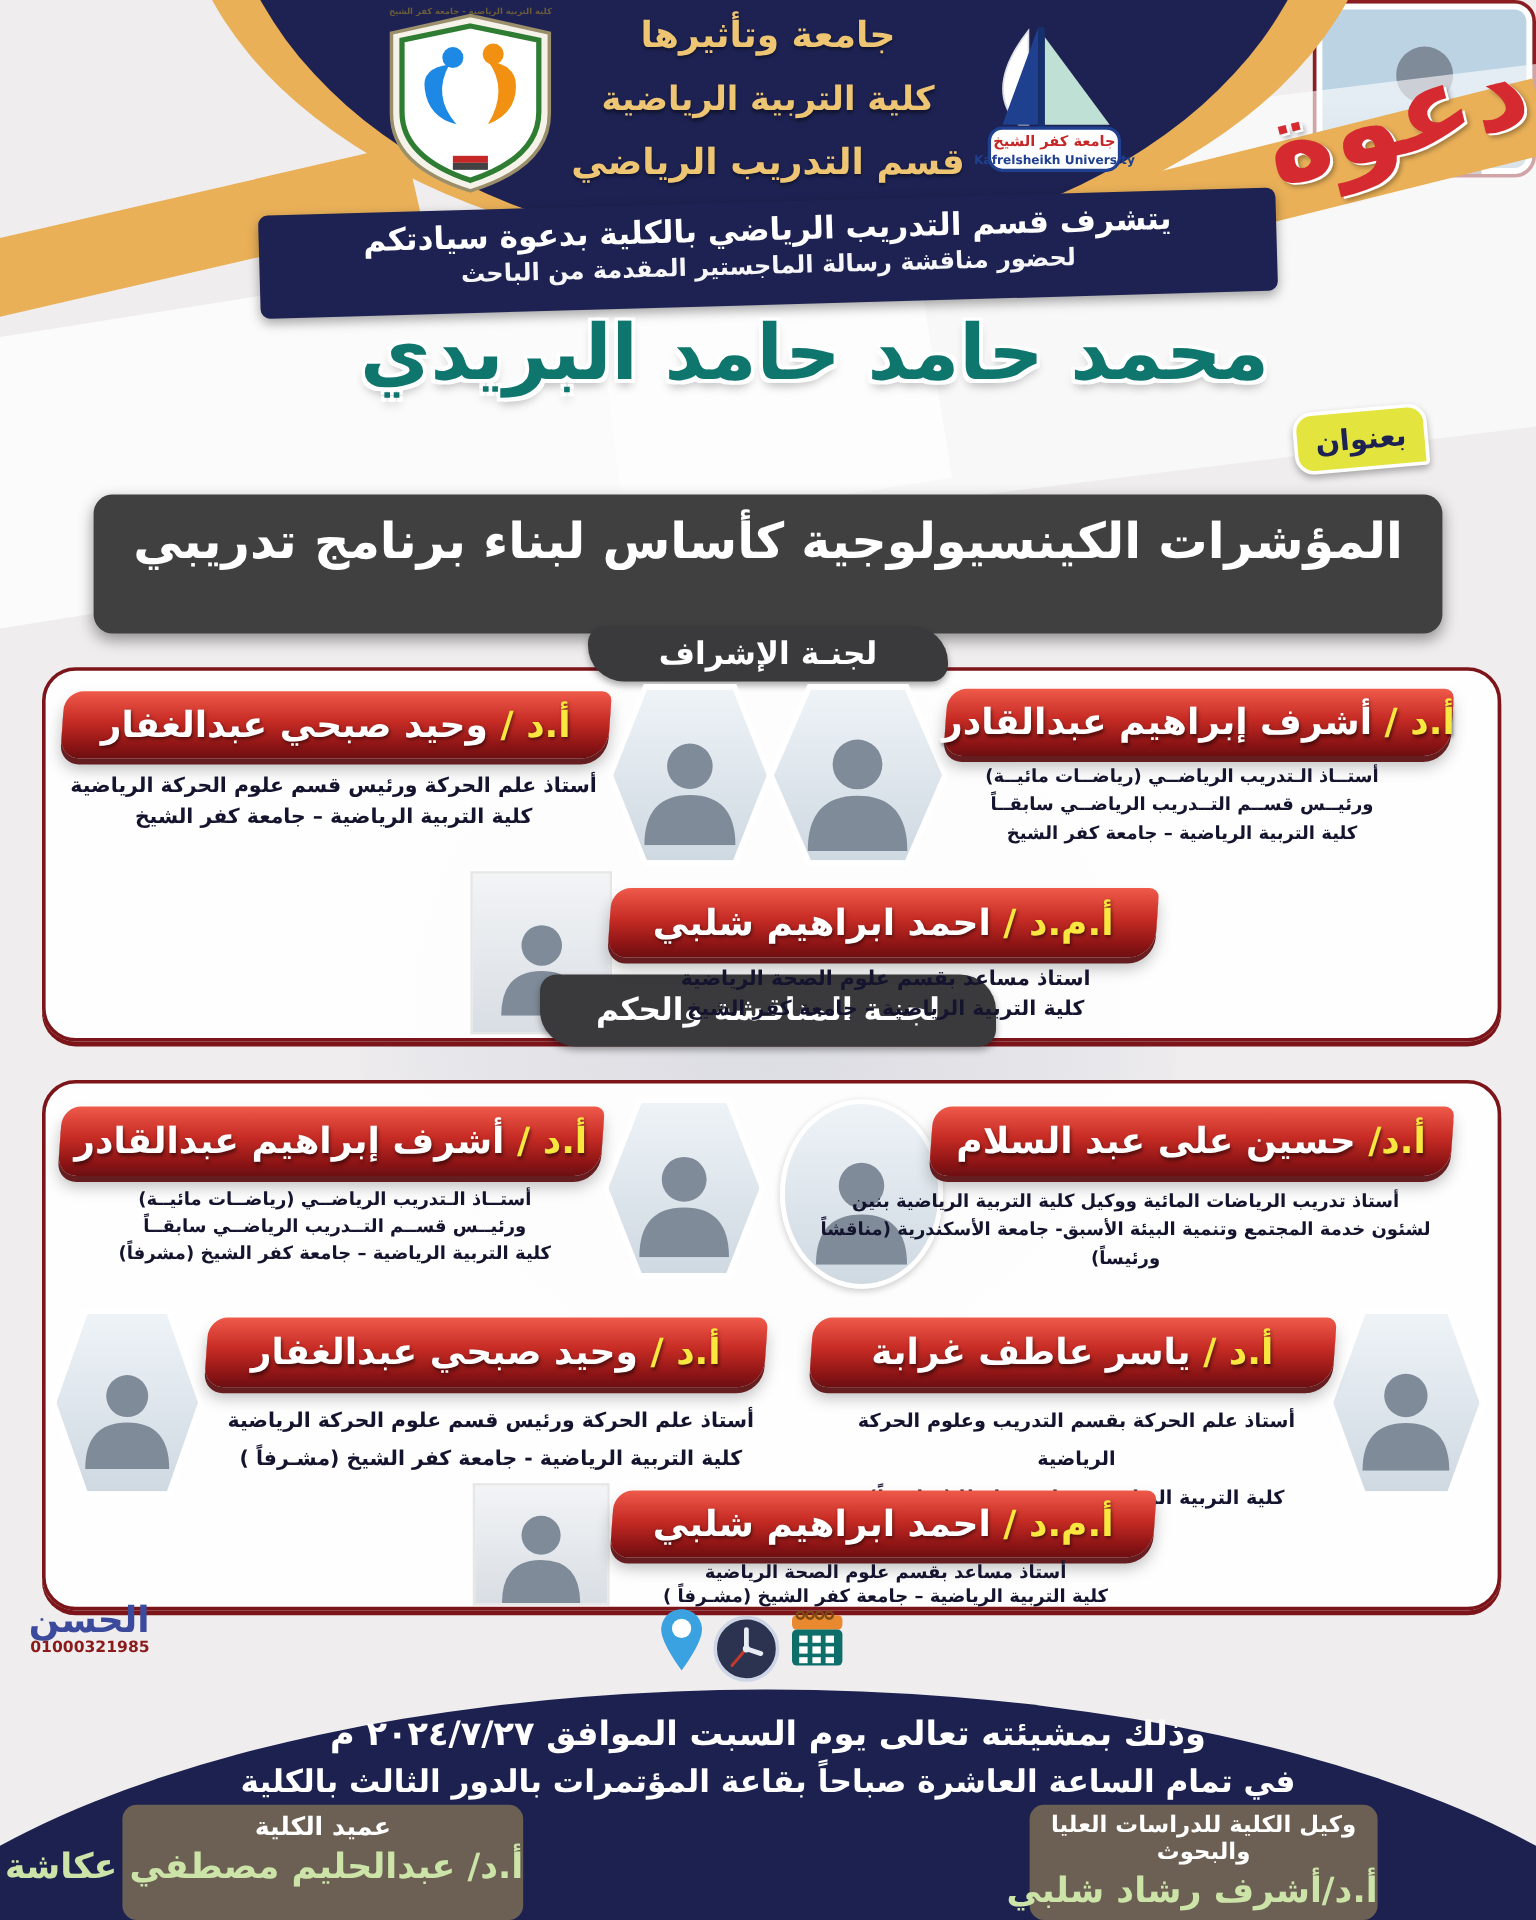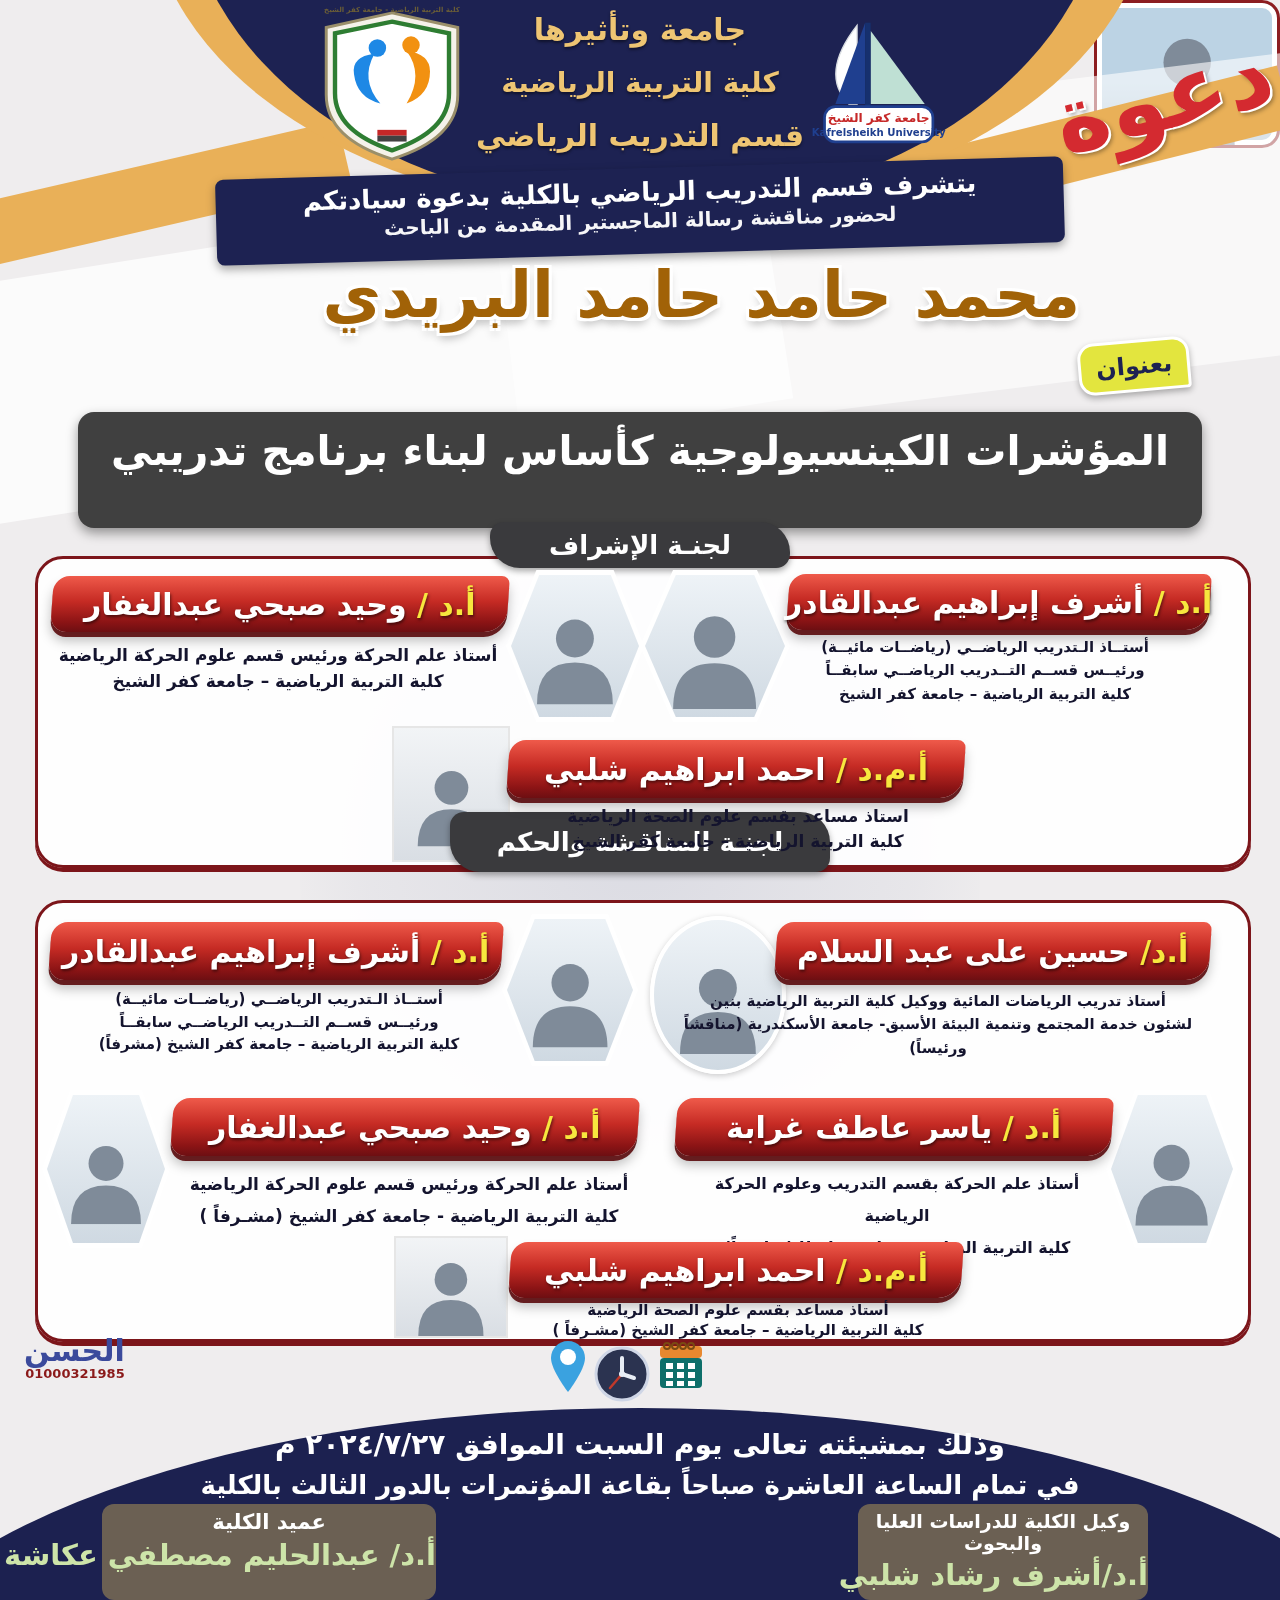--- a/index.html
+++ b/index.html
@@ -31,21 +31,21 @@
   .shield{z-index:5;left:318px;top:10px;width:148px;height:152px;}
   .unilogo{z-index:5;left:793px;top:20px;width:166px;height:130px;}
   
   .banner{z-index:6;left:216px;top:168px;width:848px;height:86px;background:#1d2252;border-radius:8px;
     transform:rotate(-1.6deg);box-shadow:0 4px 10px rgba(0,0,0,.35);text-align:center;color:#fff;}
   .banner .l1{margin-top:9px;font-size:26px;font-weight:bold;}
   .banner .l2{margin-top:2px;font-size:20px;font-weight:bold;opacity:.96;}
   
   .res-photo{z-index:6;left:118px;top:250px;width:180px;height:142px;border:3px solid #8c1d20;border-radius:18px;
     background:linear-gradient(180deg,#bcd3e4 55%,#9fb6c8);box-shadow:inset 0 0 0 5px #fff;overflow:hidden;display:flex;align-items:flex-end;justify-content:center;}
-  .res-name{z-index:6;left:300px;top:258px;width:780px;text-align:right;font-size:64px;font-weight:bold;color:#a16207;white-space:nowrap;
+  .res-name{z-index:6;left:300px;top:258px;width:780px;text-align:left;font-size:64px;font-weight:bold;color:#0f766e;white-space:nowrap;
     text-shadow:-3px -3px 0 #fff,3px -3px 0 #fff,-3px 3px 0 #fff,3px 3px 0 #fff,0 6px 8px rgba(0,0,0,.25);}
   .badge-title{z-index:7;left:1078px;top:340px;width:106px;height:46px;background:#e3e53e;border:3px solid #fff;
     border-radius:16px 16px 4px 16px;transform:rotate(-5deg);display:flex;align-items:center;justify-content:center;
     color:#1d2252;font-weight:bold;font-size:24px;box-shadow:0 3px 6px rgba(0,0,0,.3);}
   .title-box{z-index:6;left:78px;top:412px;width:1124px;height:116px;background:#404040;border-radius:16px;
     box-shadow:0 5px 12px rgba(0,0,0,.4);color:#fff;text-align:center;font-weight:bold;font-size:41px;line-height:1.65;padding-top:6px;box-sizing:border-box;}
   
   .sec-badge{z-index:6;left:50%;transform:translateX(-50%);background:#3a3a3d;color:#fff;font-weight:bold;font-size:26px;
     display:flex;align-items:center;justify-content:center;border-radius:14px 30px 14px 30px;box-shadow:0 3px 6px rgba(0,0,0,.35);}
   .sec-1{top:522px;width:300px;height:46px;}

